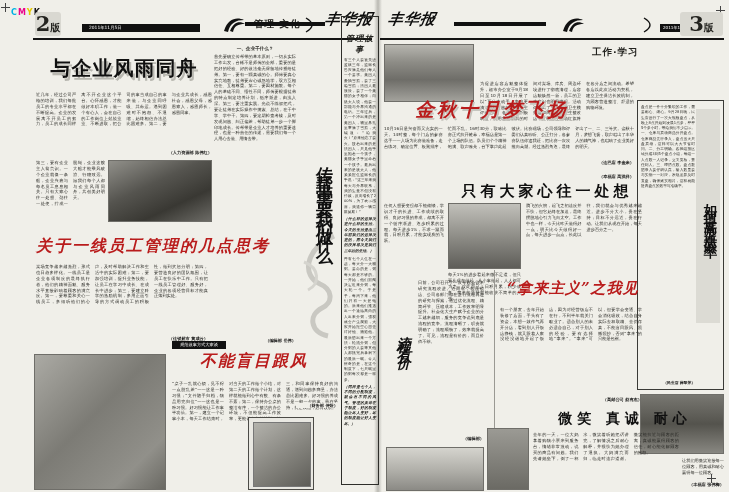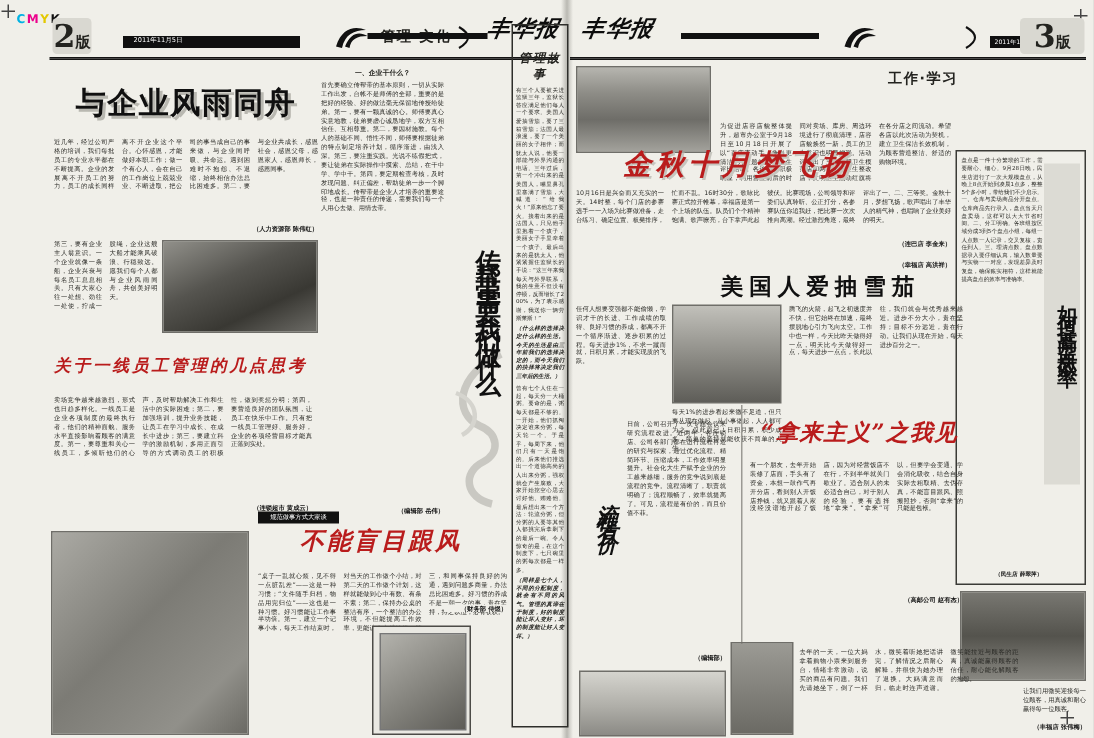--- a/index.html
+++ b/index.html
@@ -101,21 +101,21 @@
     </div>
   </div>
   <div class="abs dblrule" style="left:380px;top:38px;width:344px;"></div>
 
   <div class="abs headline" style="left:36px;top:55px;width:176px;font-size:20px;letter-spacing:1px;text-align:center;text-shadow:2px 2.5px 0 #b9b8b1;">与企业风雨同舟</div>
   <div class="abs t cols4" style="left:36px;top:92px;width:176px;height:58px;">近几年，经过公司严格的培训，我们每批员工的专业水平都在不断提高。企业的发展离不开员工的努力，员工的成长同样离不开企业这个平台。心怀感恩，才能做好本职工作；做一个有心人，会在自己的工作岗位上兢兢业业、不断进取，把公司的事当成自己的事来做，与企业同呼吸、共命运。遇到困难时不抱怨、不退缩，始终相信办法总比困难多。第二，要与企业共成长，感恩社会，感恩父母，感恩家人，感恩师长，感恩同事。</div>
   <div class="abs byline" style="left:138px;top:150px;width:74px;">（人力资源部 陈伟红）</div>
   <div class="abs t cols2" style="left:36px;top:160px;width:69px;height:76px;">第三，要有企业主人翁意识。一个企业就像一条船，企业兴衰与每名员工息息相关。只有大家心往一处想、劲往一处使，拧成一股绳，企业这艘大船才能乘风破浪、行稳致远。愿我们每个人都与企业风雨同舟，共创美好明天。</div>
   <div class="abs photo ph-raft tex" style="left:108px;top:160px;width:104px;height:62px;"></div>
 
-  <div class="abs callig" style="left:36px;top:236px;width:260px;font-size:11px;letter-spacing:2px;white-space:nowrap;">关于一线员工管理的几点思考</div>
+  <div class="abs callig" style="left:36px;top:236px;width:260px;font-size:16px;letter-spacing:2px;white-space:nowrap;">关于一线员工管理的几点思考</div>
   <div class="abs t cols3" style="left:36px;top:264px;width:172px;height:70px;">卖场竞争越来越激烈，形式也日趋多样化。一线员工是企业各项制度的最终执行者，他们的精神面貌、服务水平直接影响着顾客的满意度。第一，要尊重和关心一线员工，多倾听他们的心声，及时帮助解决工作和生活中的实际困难；第二，要加强培训，提升业务技能，让员工在学习中成长、在成长中进步；第三，要建立科学的激励机制，多用正面引导的方式调动员工的积极性，做到奖惩分明；第四，要营造良好的团队氛围，让员工在快乐中工作。只有把一线员工管理好、服务好，企业的各项经营目标才能真正落到实处。</div>
   <div class="abs byline" style="left:142px;top:336px;width:66px;">（连锁超市 黄成云）</div>
 
   <div class="abs" style="left:214px;top:46px;width:82px;font-size:4.6px;font-weight:bold;text-align:center;">一、企业干什么？</div>
   <div class="abs t" style="left:214px;top:54px;width:82px;height:282px;">首先要确立传帮带的基本原则，一切从实际工作出发，台帐不是师傅的全部，重要的是把好的经验、好的做法毫无保留地传授给徒弟。第一，要有一颗真诚的心。师傅要真心实意地教，徒弟要虚心诚恳地学，双方互相信任、互相尊重。第二，要因材施教。每个人的基础不同、悟性不同，师傅要根据徒弟的特点制定培养计划，循序渐进，由浅入深。第三，要注重实践。光说不练假把式，要让徒弟在实际操作中摸索、总结，在干中学、学中干。第四，要定期检查考核，及时发现问题、纠正偏差，帮助徒弟一步一个脚印地成长。传帮带是企业人才培养的重要途径，也是一种责任的传递，需要我们每一个人用心去做、用情去带。</div>
   <div class="abs byline" style="left:214px;top:338px;width:82px;">（编辑部 岳伟）</div>
   <svg class="abs" style="left:294px;top:232px;" width="46" height="108" viewBox="0 0 46 108">
     <path d="M40,4 C10,18 8,44 26,52 C38,57 40,70 28,76 C14,83 16,100 34,104" stroke="#c9c8c2" stroke-width="5" fill="none"></path>
     <path d="M10,30 C26,36 26,52 14,58" stroke="#d5d4ce" stroke-width="3" fill="none"></path>
   </svg>
@@ -149,34 +149,35 @@
     <div class="abs vtitle" style="right:3px;top:10px;width:24px;height:210px;font-size:13.5px;letter-spacing:6px;">如何提高盘点效率</div>
     <div class="abs tt" style="left:3px;top:4px;width:54px;height:262px;">盘点是一件十分繁琐的工作，需要耐心、细心。9月28日晚，民生店进行了一次大规模盘点，从晚上8点开始到凌晨1点多，整整5个多小时，带给我们不少启示。一、仓库与卖场商品分开盘点。仓库商品先行录入，盘点当天只盘卖场，这样可以大大节省时间。二、分工明确。各班组按区域分成3到5个盘点小组，每组一人点数一人记录，交叉复核，责任到人。三、理清点数。盘点数据录入要仔细认真，输入数量要与实物一一对应，发现差异及时复盘，确保账实相符，这样就能提高盘点的效率与准确率。</div>
     <div class="abs byline" style="left:3px;bottom:4px;width:54px;font-size:3.8px;">（民生店 薛翠萍）</div>
   </div>
   <div class="abs photo ph-ware tex" style="left:640px;top:394px;width:84px;height:60px;"></div>
 
   <div class="abs callig" style="left:415px;top:97px;width:232px;font-size:19px;letter-spacing:3px;white-space:nowrap;text-shadow:1.5px 1.5px 0 #c6c5be;">金秋十月梦飞扬</div>
   <div class="abs t cols4" style="left:384px;top:126px;width:250px;height:48px;">10月16日是兴奋而又充实的一天。14时整，每个门店的参赛选手一一入场为比赛做准备，走台练习、确定位置、板凳排序，忙而不乱。16时30分，歌咏比赛正式拉开帷幕，幸福店是第一个上场的队伍。队员们个个精神饱满、歌声嘹亮，台下掌声此起彼伏。比赛现场，公司领导和评委们认真聆听、公正打分，各参赛队伍你追我赶，把比赛一次次推向高潮。经过激烈角逐，最终评出了一、二、三等奖。金秋十月，梦想飞扬，歌声唱出了丰华人的精气神，也唱响了企业美好的明天。</div>
   <div class="abs byline" style="left:574px;top:174px;width:60px;">（幸福店 高洪祥）</div>
 
-  <div class="abs headline" style="left:450px;top:182px;width:194px;font-size:15px;letter-spacing:4px;text-align:center;">美国人爱抽雪茄</div>
+  <div class="abs headline" style="left:450px;top:182px;width:194px;font-size:15px;letter-spacing:4px;text-align:center;">只有大家心往一处想</div>
   <div class="abs t" style="left:384px;top:203px;width:60px;height:130px;">任何人想要变强都不能偷懒，学识才干的长进、工作成绩的取得、良好习惯的养成，都离不开一个循序渐进、逐步积累的过程。每天进步1%，不求一蹴而就，日积月累，才能实现质的飞跃。</div>
   <div class="abs photo ph-meeting tex" style="left:448px;top:203px;width:73px;height:66px;"></div>
   <div class="abs t" style="left:448px;top:272px;width:73px;height:58px;">每天1%的进步看起来微不足道，但只要从现在做起，从小事做起，人人都可为之，仅此而已！日积月累，积少成多，简单的坚持就能收获不简单的人生。</div>
   <div class="abs t cols2" style="left:526px;top:203px;width:116px;height:60px;">腾飞的火箭，起飞之初速度并不快，但它始终在加速，最终摆脱地心引力飞向太空。工作中也一样，今天比昨天做得好一点，明天比今天做得好一点，每天进步一点点，长此以往，我们就会与优秀越来越近。进步不分大小，贵在坚持；目标不分远近，贵在行动。让我们从现在开始，每天进步百分之一。</div>
 
   <div class="abs vtitle" style="left:391px;top:288px;width:22px;height:100px;font-size:14px;letter-spacing:7px;font-style:italic;">流程有价</div>
   <div class="abs t" style="left:418px;top:280px;width:66px;height:154px;">日前，公司召开了一次专题会议来研究流程改进。近两年，各连锁店、公司各部门都在进行流程再造的研究与探索，通过优化流程、精简环节、压缩成本，工作效率明显提升。社会化大生产赋予企业的分工越来越细，服务的竞争说到底是流程的竞争。流程清晰了，职责就明确了；流程顺畅了，效率就提高了。可见，流程是有价的，而且价值不菲。</div>
   <div class="abs byline" style="left:418px;top:436px;width:66px;">（编辑部）</div>
   <div class="abs photo ph-lookup tex" style="left:386px;top:447px;width:98px;height:44px;"></div>
 
   <div class="abs" style="left:494px;top:270px;width:1px;height:160px;background:#9a9993;"></div>
   <div class="abs callig" style="left:504px;top:279px;width:138px;font-size:15px;letter-spacing:1px;text-align:center;white-space:nowrap;">“拿来主义”之我见</div>
   <div class="abs t cols3" style="left:500px;top:307px;width:142px;height:88px;">有一个朋友，去年开始装修了店面，手头有了资金，本想一鼓作气再开分店，看到别人开饭店挣钱，就又跟着人家没经没谱地开起了饭店，因为对经营饭店不在行，不到半年就关门歇业了。适合别人的未必适合自己，对于别人的经验，要有选择地“拿来”。“拿来”可以，但要学会变通、学会消化吸收，结合自身实际去粗取精、去伪存真，不能盲目跟风、照搬照抄，否则“拿来”的只能是包袱。</div>
   <div class="abs byline" style="left:586px;top:397px;width:56px;">（高邮公司 赵有杰）</div>
 
+  <div class="abs headline" style="left:544px;top:410px;width:162px;font-size:14px;letter-spacing:5px;text-align:center;">微笑 真诚 耐心</div>
   <div class="abs photo ph-service tex" style="left:487px;top:428px;width:42px;height:62px;"></div>
   <div class="abs t cols3" style="left:533px;top:432px;width:146px;height:58px;">去年的一天，一位大妈拿着购物小票来到服务台，情绪非常激动，说买的商品有问题。我们先请她坐下，倒了一杯水，微笑着听她把话讲完，了解情况之后耐心解释，并很快为她办理了退换。大妈满意而归，临走时连声道谢。微笑能拉近与顾客的距离，真诚能赢得顾客的信任，耐心能化解顾客的抱怨。</div>
   <div class="abs t" style="left:682px;top:458px;width:42px;height:24px;">让我们用微笑迎接每一位顾客，用真诚和耐心赢得每一位顾客。</div>
   <div class="abs byline" style="left:660px;top:482px;width:64px;">（丰福店 张伟梅）</div>
 
 </div>
 
 </body></html>

